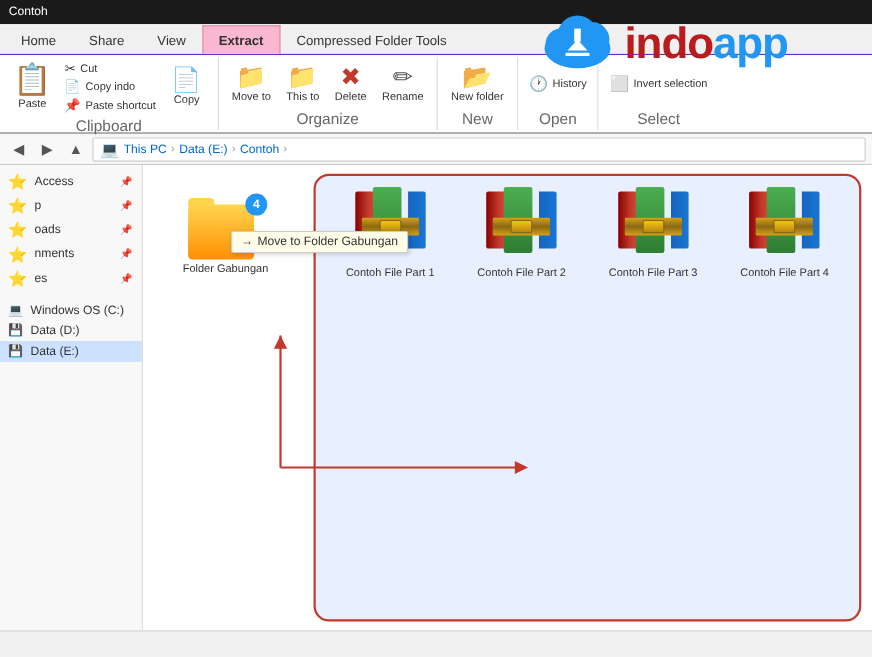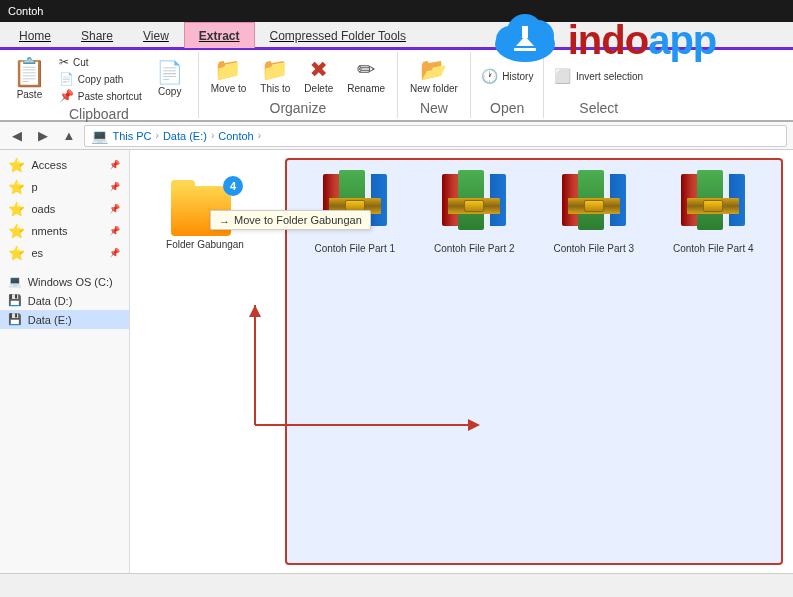--- a/index.html
+++ b/index.html
@@ -25,25 +25,25 @@
     }
     .title-bar-controls {
       margin-left: auto;
       display: flex;
       gap: 4px;
     }
 
     
     .ribbon-tabs {
       background: #f0f0f0;
-      border-bottom: 3px solid #6d28d9;
-      display: flex;
+      border-bottom: 1px solid #6d28d9;
+      display: flex;
+      align-items: flex-end;
       height: 28px;
       padding-left: 4px;
-      text-decoration: underline;
     }
     .ribbon-tab {
       padding: 4px 14px;
       font-size: 12px;
       cursor: pointer;
       height: 26px;
       display: flex;
       align-items: center;
       border: 1px solid transparent;
       border-bottom: none;
@@ -289,21 +289,21 @@
     }
 
     
     .rar-grid {
       position: absolute;
       left: 155px;
       top: 8px;
       right: 10px;
       bottom: 8px;
       border: 2px solid #c0392b;
-      border-radius: 4px;
+      border-radius: 14px;
       background: #e8f0ff;
       display: flex;
       gap: 0;
       padding: 10px 8px;
       align-items: flex-start;
     }
     .rar-item {
       display: flex;
       flex-direction: column;
       align-items: center;
@@ -426,21 +426,21 @@
         <span>Paste</span>
       </div>
 
       <div class="ribbon-col">
         <div class="ribbon-btn-small">
           <span style="font-size:12px;">✂</span>
           <span>Cut</span>
         </div>
         <div class="ribbon-btn-small">
           <span style="font-size:12px;">📄</span>
-          <span>Copy path</span>
+          <span>Copy indo</span>
         </div>
         <div class="ribbon-btn-small">
           <span style="font-size:12px;">📌</span>
           <span>Paste shortcut</span>
         </div>
       </div>
 
       <div class="ribbon-btn" style="min-width:44px;">
         <span class="icon big-copy-icon">📄</span>
         <span>Copy</span>

